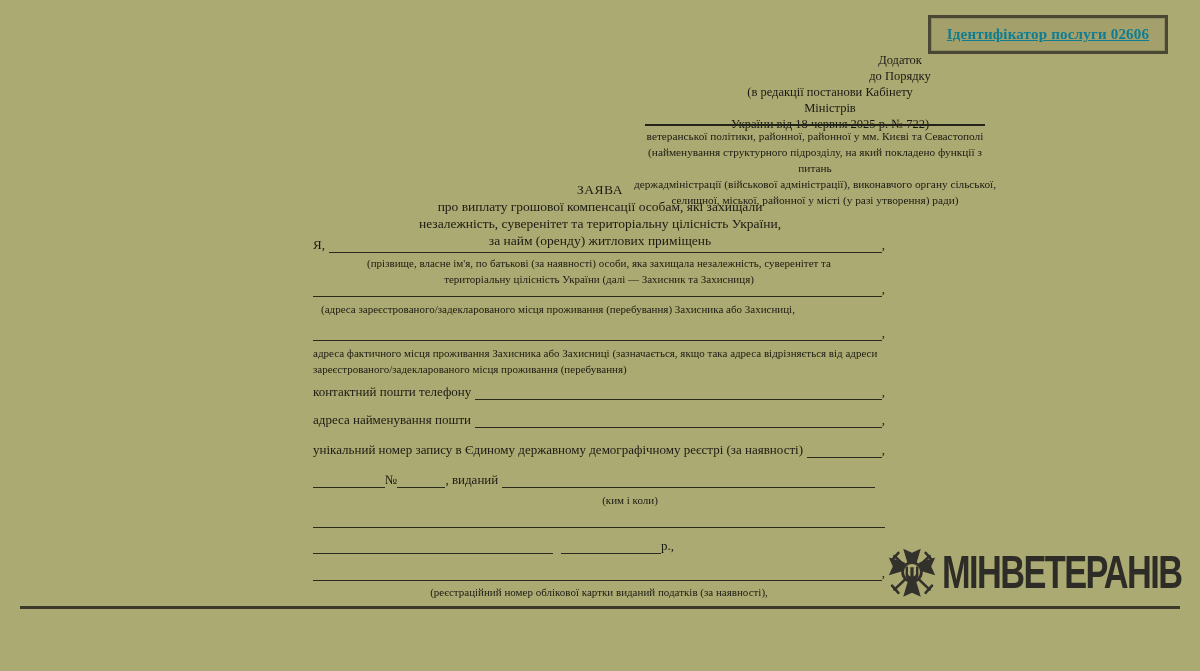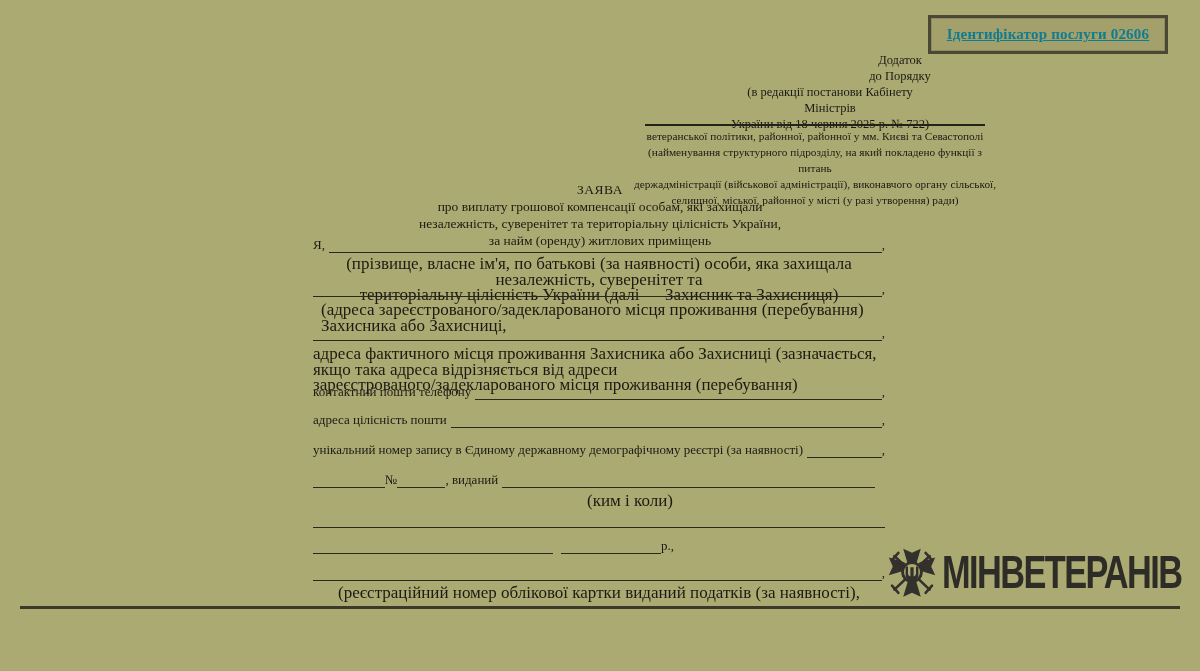--- a/index.html
+++ b/index.html
@@ -47,21 +47,21 @@
   
   .form { position:absolute; left:313px; top:240px; width:572px; font-size:13px; }
   .row { position:absolute; left:0; width:100%; display:flex; align-items:flex-end; height:15px; white-space:nowrap; }
   .blank { flex:1 1 auto; border-bottom:1.3px solid #2a291e; height:100%; }
   .blank.w72 { flex:0 0 72px; }
   .blank.w48 { flex:0 0 48px; }
   .blank.w240 { flex:0 0 240px; }
   .blank.w100 { flex:0 0 100px; }
   .gap8 { flex:0 0 8px; }
   .lbl { padding-right:4px; }
-  .caption { position:absolute; left:0; width:100%; font-size:17px; line-height:15.5px; }
+  .caption { position:absolute; left:0; width:100%; font-size:11px; line-height:15.5px; }
   .caption.center { text-align:center; }
   .caption.indent { padding-left:8px; }
   .r-ya { top:-2px; }
   .c-name { top:16px; }
   .r-addr1 { top:42px; }
   .c-addr1 { top:62px; }
   .r-addr2 { top:86px; }
   .c-addr2 { top:106px; }
   .r-phone { top:145px; }
   .r-email { top:173px; }
@@ -149,21 +149,21 @@
       <div>зареєстрованого/задекларованого місця проживання  (перебування)</div>
     </div>
 
     <div class="row r-phone">
       <span class="lbl">контактний пошти телефону</span>
       <span class="blank"></span>
       <span>,</span>
     </div>
 
     <div class="row r-email">
-      <span class="lbl">адреса цілісність пошти</span>
+      <span class="lbl">адреса найменування пошти</span>
       <span class="blank"></span>
       <span>,</span>
     </div>
 
     <div class="row r-registry">
       <span class="lbl">унікальний номер запису в Єдиному державному демографічному реєстрі (за наявності)</span>
       <span class="blank"></span>
       <span>,</span>
     </div>
 

